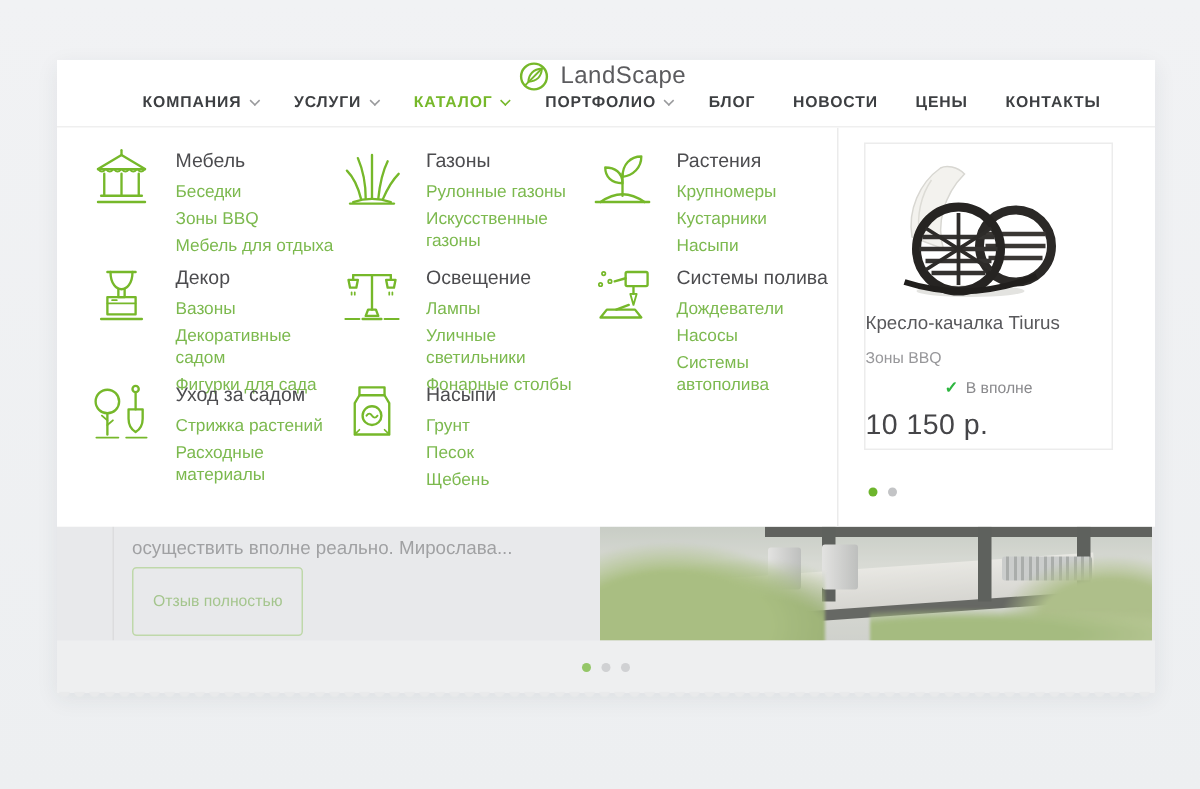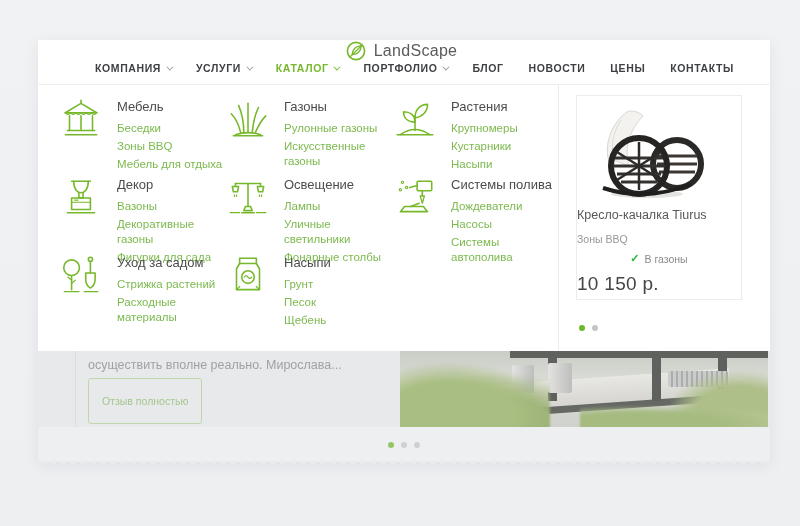--- a/index.html
+++ b/index.html
@@ -212,21 +212,21 @@
               <rect x="13" y="23" width="18" height="11"></rect>
               <path d="M13 27 H31" stroke-width="1.1"></path>
                 <path d="M16 25 H19" stroke-width="1.1"></path>
               <path d="M9 37 H35"></path>
             </svg>
           </span>
           <div>
             <div class="cat-title">Декор</div>
             <div class="cat-links">
               <a>Вазоны</a>
-              <a>Декоративные газоны</a>
+              <a>Декоративные садом</a>
               <a>Фигурки для сада</a>
             </div>
           </div>
         </div>
 
         <div class="cat">
           <span class="cat-icon">
             <svg width="46" height="46" viewBox="0 0 44 44" fill="none" stroke="#76b82a" stroke-width="1.5" stroke-linecap="round" stroke-linejoin="round">
               <path d="M22 9 V31"></path>
                 <path d="M10 9 H34"></path>
@@ -331,21 +331,21 @@
               <circle cx="62" cy="60" r="28" fill="none" stroke="#262422" stroke-width="6"></circle>
               <path d="M38 52 H86 M36 60 H88 M40 68 H84 M44 76 H80" stroke="#343230" stroke-width="3"></path>
               <path d="M62 36 L62 84 M40 46 L84 74 M84 46 L40 74" stroke="#2d2b29" stroke-width="2.5"></path>
               <path d="M26 82 Q70 96 114 78" stroke="#211f1d" stroke-width="4" fill="none"></path>
             </svg>
           </div>
           <div class="p-title">Кресло-качалка Tiurus</div>
           <div class="p-cat">Зоны BBQ</div>
           <div class="p-stock">
             <span class="check">✓</span>
-            <span>В газоны</span>
+            <span>В вполне</span>
           </div>
           <div class="p-price">10 150 р.</div>
         </div>
         <div class="dots p-dots">
           <span class="dot active"></span>
           <span class="dot"></span>
         </div>
       </div>
     </div>
 

